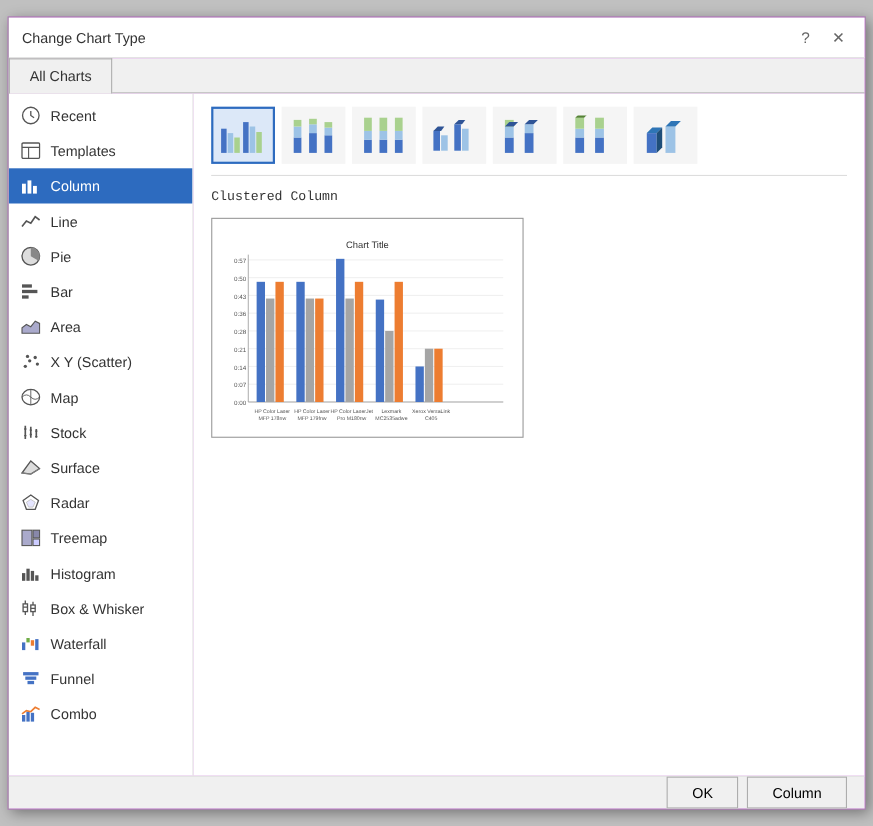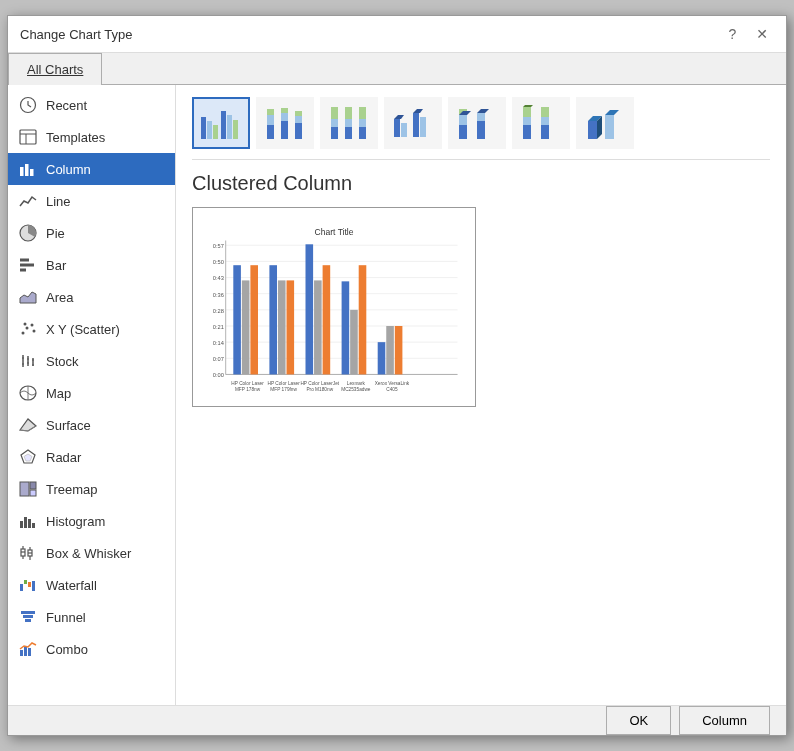--- a/index.html
+++ b/index.html
@@ -60,21 +60,20 @@
       border: 1px solid transparent;
       border-bottom: none;
       margin-bottom: -1px;
       background: #e0e0e0;
     }
     .tab.active {
       background: #f0f0f0;
       border-color: #adadad;
       border-bottom-color: #f0f0f0;
       z-index: 1;
-      text-decoration: underline;
     }
 
     
     .main-content {
       display: flex;
       height: 620px;
     }
 
     
     .sidebar {
@@ -131,24 +130,25 @@
       display: flex;
       align-items: center;
       justify-content: center;
       padding: 4px;
     }
     .subtype-btn.active {
       border-color: #2d6bbf;
       background: #dce8f8;
     }
     .chart-name {
-      font-size: 20px;
+      font-size: 12px;
       font-weight: 400;
       margin-bottom: 12px;
       color: #333;
+      font-family: Liberation Mono, monospace;
     }
     .chart-preview {
       border: 1px solid #999;
       background: #fff;
       width: 284px;
       height: 200px;
       padding: 8px;
       position: relative;
     }
 
@@ -275,48 +275,48 @@
         <div class="sidebar-icon">
           <svg width="18" height="16" viewBox="0 0 18 16" fill="none">
             <circle cx="4" cy="12" r="1.5" fill="#555"></circle>
             <circle cx="8" cy="7" r="1.5" fill="#555"></circle>
             <circle cx="13" cy="4" r="1.5" fill="#555"></circle>
             <circle cx="15" cy="10" r="1.5" fill="#555"></circle>
             <circle cx="6" cy="3" r="1.5" fill="#555"></circle>
           </svg>
         </div>
         <span>X Y (Scatter)</span>
+      </div>
+
+      <div class="sidebar-item">
+        <div class="sidebar-icon">
+          <svg width="18" height="16" viewBox="0 0 18 16" fill="none">
+            <ellipse cx="9" cy="8" rx="8" ry="7" stroke="#555" stroke-width="1.2" fill="none"></ellipse>
+            <path d="M1,8 Q5,4 9,8 Q13,12 17,8" stroke="#555" stroke-width="0.8" fill="none"></path>
+            <line x1="9" y1="1" x2="9" y2="15" stroke="#555" stroke-width="0.8"></line>
+          </svg>
+        </div>
+        <span>Map</span>
       </div>
 
       <div class="sidebar-item">
         <div class="sidebar-icon">
           <svg width="18" height="16" viewBox="0 0 18 16" fill="none">
             <line x1="4" y1="2" x2="4" y2="14" stroke="#555" stroke-width="1.5"></line>
             <line x1="3" y1="5" x2="5" y2="5" stroke="#555" stroke-width="1.2"></line>
             <line x1="3" y1="11" x2="5" y2="11" stroke="#555" stroke-width="1.2"></line>
             <line x1="9" y1="3" x2="9" y2="13" stroke="#555" stroke-width="1.5"></line>
             <line x1="8" y1="6" x2="10" y2="6" stroke="#555" stroke-width="1.2"></line>
             <line x1="8" y1="10" x2="10" y2="10" stroke="#555" stroke-width="1.2"></line>
             <line x1="14" y1="5" x2="14" y2="13" stroke="#555" stroke-width="1.5"></line>
             <line x1="13" y1="7" x2="15" y2="7" stroke="#555" stroke-width="1.2"></line>
             <line x1="13" y1="12" x2="15" y2="12" stroke="#555" stroke-width="1.2"></line>
           </svg>
         </div>
         <span>Stock</span>
-      </div>
-
-      <div class="sidebar-item">
-        <div class="sidebar-icon">
-          <svg width="18" height="16" viewBox="0 0 18 16" fill="none">
-            <ellipse cx="9" cy="8" rx="8" ry="7" stroke="#555" stroke-width="1.2" fill="none"></ellipse>
-            <path d="M1,8 Q5,4 9,8 Q13,12 17,8" stroke="#555" stroke-width="0.8" fill="none"></path>
-            <line x1="9" y1="1" x2="9" y2="15" stroke="#555" stroke-width="0.8"></line>
-          </svg>
-        </div>
-        <span>Map</span>
       </div>
 
       <div class="sidebar-item">
         <div class="sidebar-icon">
           <svg width="18" height="16" viewBox="0 0 18 16" fill="none">
             <path d="M1,13 L9,2 L17,9 L9,14 Z" stroke="#555" stroke-width="1.2" fill="#ddd"></path>
             <path d="M1,13 L9,14 L17,9" stroke="#888" stroke-width="0.8" fill="none"></path>
           </svg>
         </div>
         <span>Surface</span>

